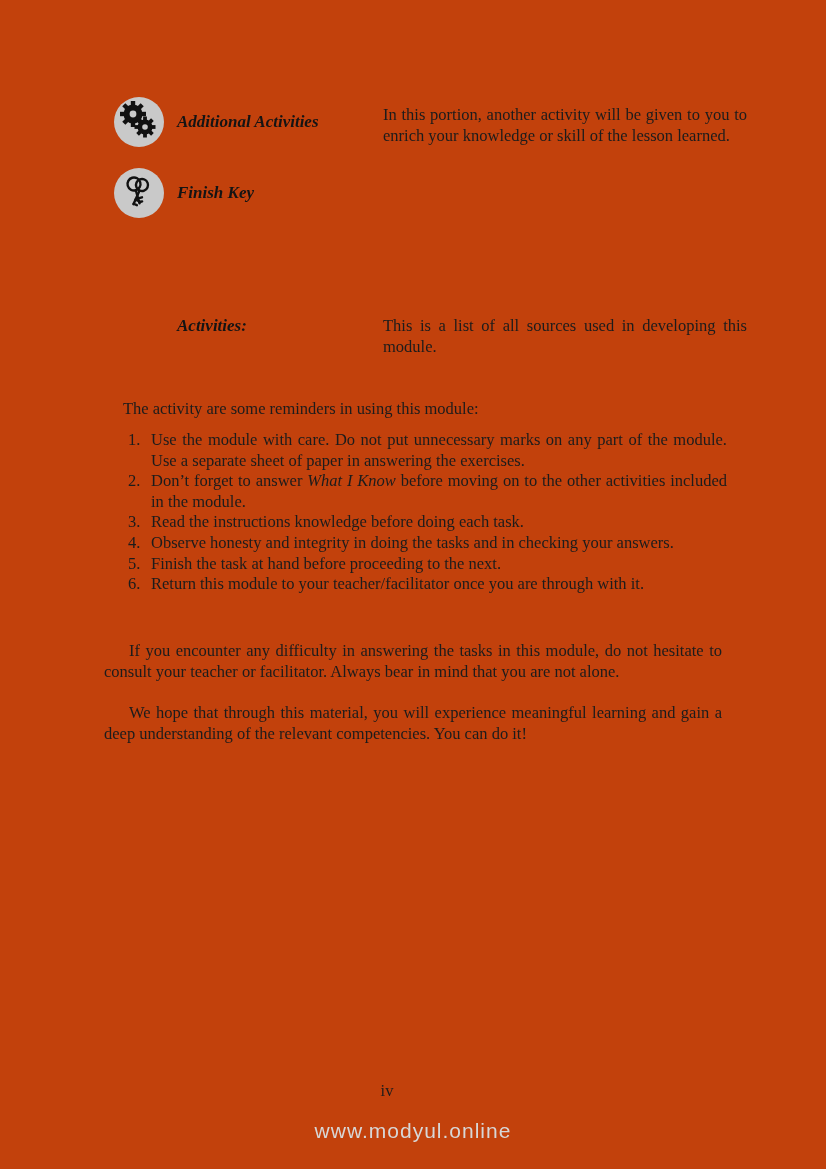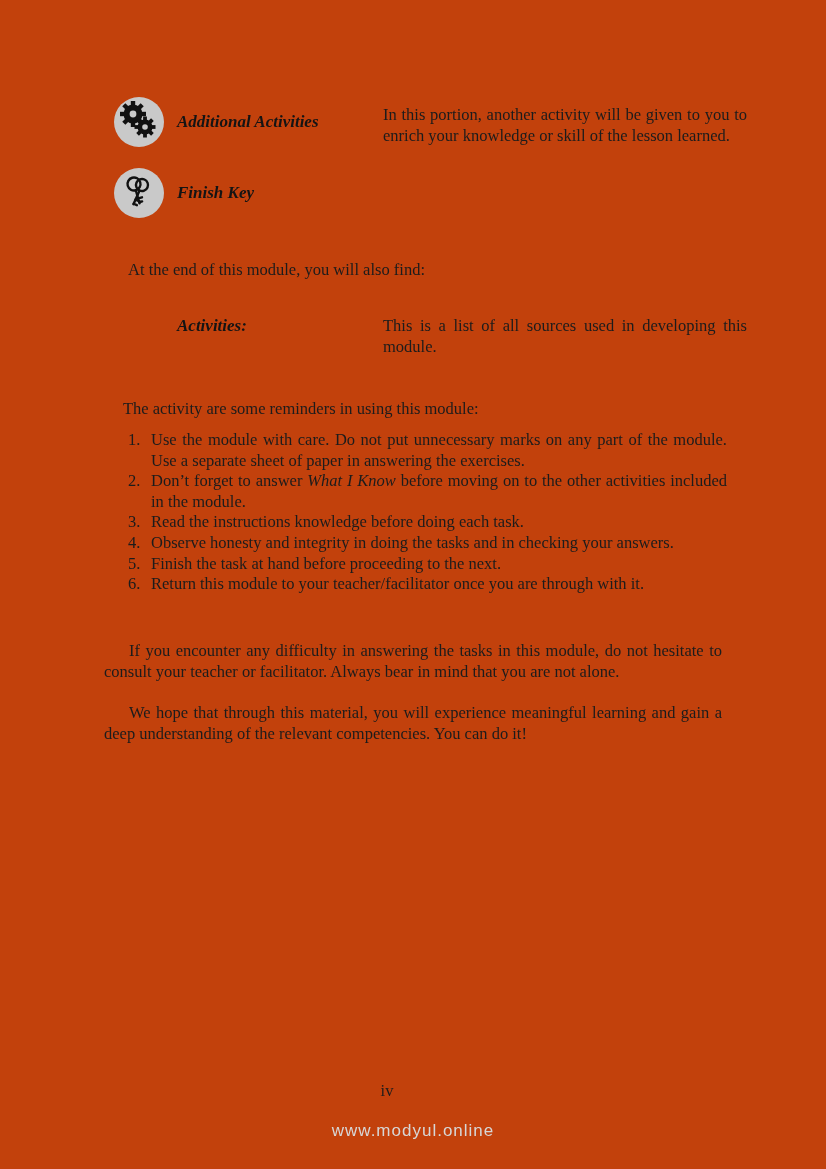--- a/index.html
+++ b/index.html
@@ -49,21 +49,21 @@
 
   
   .paragraphs { left: 99px; top: 636px; width: 628px; }
   .para { text-align: justify; text-indent: 25px; margin: 5px; }
   .para + .para { margin-top: 21px; }
 
   .page-number { left: 0; top: 1081px; width: 774px; text-align: center; }
   .watermark {
     left: 0; top: 1121px; width: 826px; text-align: center;
     font-family: "Liberation Sans", sans-serif;
-    font-size: 17px; letter-spacing: 1px; color: #d7d7d7;
+    font-size: 21px; letter-spacing: 1px; color: #d7d7d7;
   }
   svg { display: block; }
 </style>
 </head>
 <body>
 
 <div class="page">
 
   <div class="abs icon-row" style="top:97px">
     <div class="icon-cell">
@@ -115,21 +115,20 @@
             <line x1="0" y1="6" x2="0" y2="21"></line>
             <line x1="0" y1="16" x2="4.5" y2="16"></line>
             <line x1="0" y1="20.5" x2="3.5" y2="20.5"></line>
           </g>
         </svg>
       </div>
     </div>
     <div class="label-cell">Finish Key</div>
   </div>
 
-  <div class="abs plain-line" style="left:128px; top:260px">At the end of this module, you will also find:</div>
 
   <div class="abs ref-row">
     <div class="icon-cell"></div>
     <div class="label-cell">Activities:</div>
     <div class="desc-cell">This is a list of all sources used in developing this module.</div>
   </div>
 
   <div class="abs plain-line" style="left:123px; top:399px">The activity are some reminders in using this module:</div>
 
   <div class="abs reminders-list">

